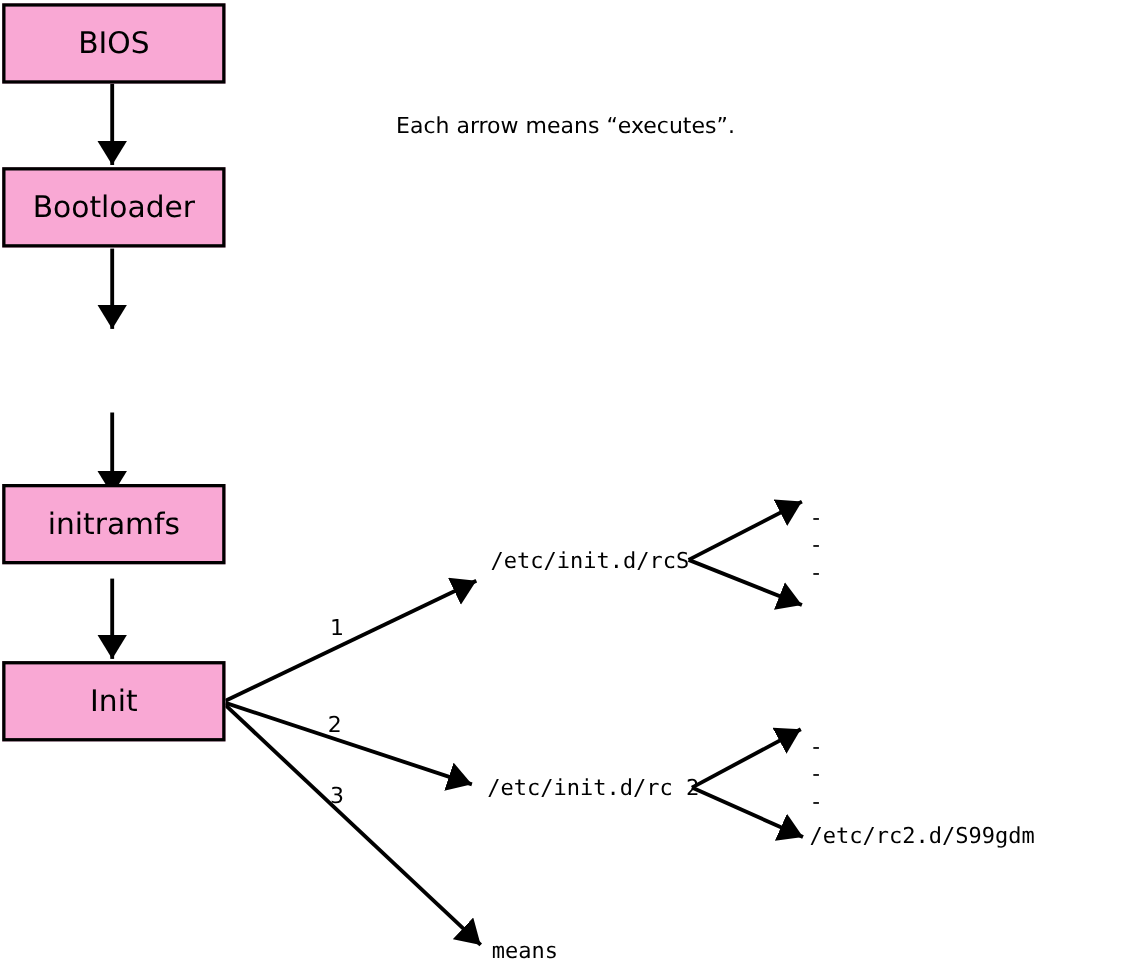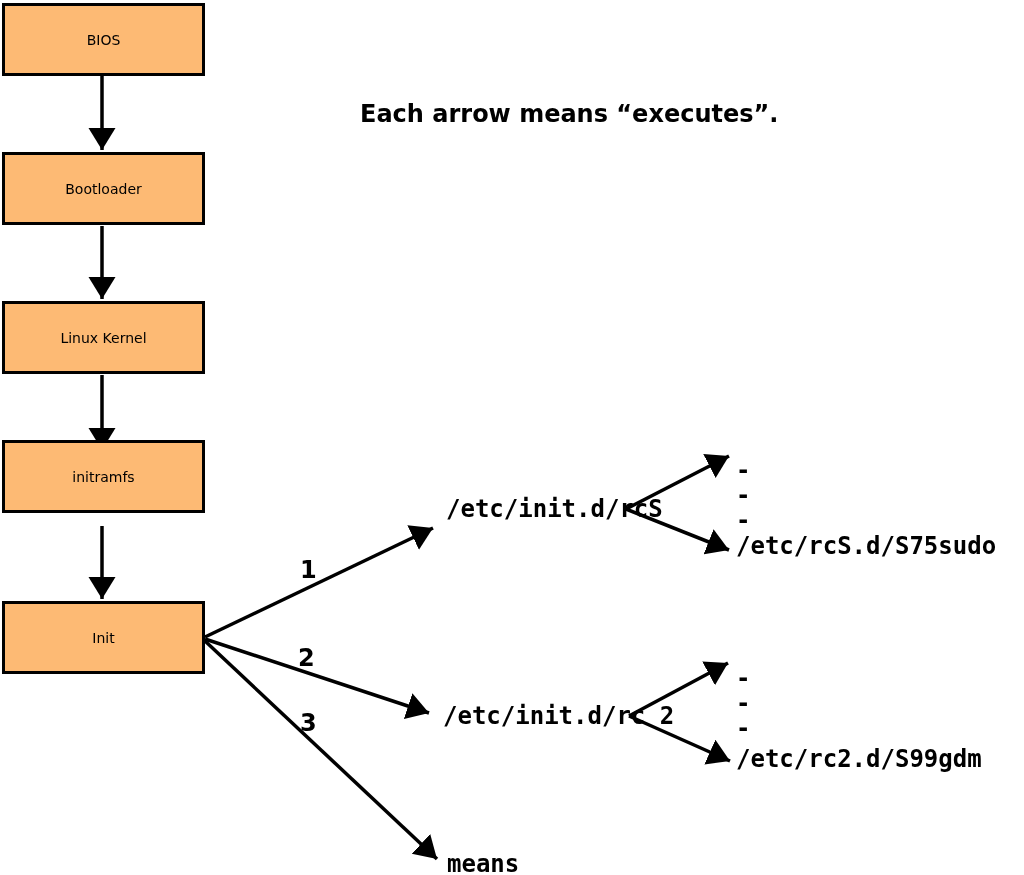--- a/index.html
+++ b/index.html
@@ -21,34 +21,33 @@
     left: 0;
     top: 0;
     pointer-events: none;
   }
   .flow-box {
     position: absolute;
     left: 2px;
     width: 197px;
     height: 67px;
     border: 3px solid #000000;
-    background: #fdba74;
+    background: #f9a8d4;
     display: flex;
     align-items: center;
     justify-content: center;
-    font-size: 14px;
+    font-size: 27px;
     line-height: 22px;
     white-space: nowrap;
   }
   .txt {
     position: absolute;
     white-space: nowrap;
-    font-size: 24px;
+    font-size: 20px;
     line-height: 22px;
-    font-weight: bold;
   }
   .mono {
     font-family: "DejaVu Sans Mono", "Liberation Mono", monospace;
   }
   .sans {
     font-family: "DejaVu Sans", "Liberation Sans", sans-serif;
   }
 </style>
 </head>
 <body>
@@ -77,41 +76,37 @@
     <line x1="629" y1="716" x2="728" y2="663" stroke="#000" stroke-width="3.5" marker-end="url(#ah)"></line>
     <line x1="629" y1="716" x2="730" y2="761" stroke="#000" stroke-width="3.5" marker-end="url(#ah)"></line>
   </svg>
 
   <div class="flow-box" style="top:3px">
     <span>BIOS</span>
   </div>
   <div class="flow-box" style="top:152px">
     <span>Bootloader</span>
   </div>
-  <div class="flow-box" style="top:301px">
-    <span>Linux Kernel</span>
-  </div>
   <div class="flow-box" style="top:440px">
     <span>initramfs</span>
   </div>
   <div class="flow-box" style="top:601px">
     <span>Init</span>
   </div>
 
   <div class="txt sans" style="left:360px; top:103px">Each arrow means “executes”.</div>
 
   <div class="txt sans" style="left:300px; top:559px">1</div>
   <div class="txt sans" style="left:298px; top:647px">2</div>
   <div class="txt sans" style="left:300px; top:712px">3</div>
 
   <div class="txt mono" style="left:446px; top:498px">/etc/init.d/rcS</div>
   <div class="txt mono" style="left:736px; top:459px">-</div>
   <div class="txt mono" style="left:736px; top:484px">-</div>
   <div class="txt mono" style="left:736px; top:509px">-</div>
-  <div class="txt mono" style="left:736px; top:535px">/etc/rcS.d/S75sudo</div>
 
   <div class="txt mono" style="left:443px; top:705px">/etc/init.d/rc 2</div>
   <div class="txt mono" style="left:736px; top:667px">-</div>
   <div class="txt mono" style="left:736px; top:692px">-</div>
   <div class="txt mono" style="left:736px; top:717px">-</div>
   <div class="txt mono" style="left:736px; top:748px">/etc/rc2.d/S99gdm</div>
 
   <div class="txt mono" style="left:447px; top:853px">means</div>
 
 </div>

